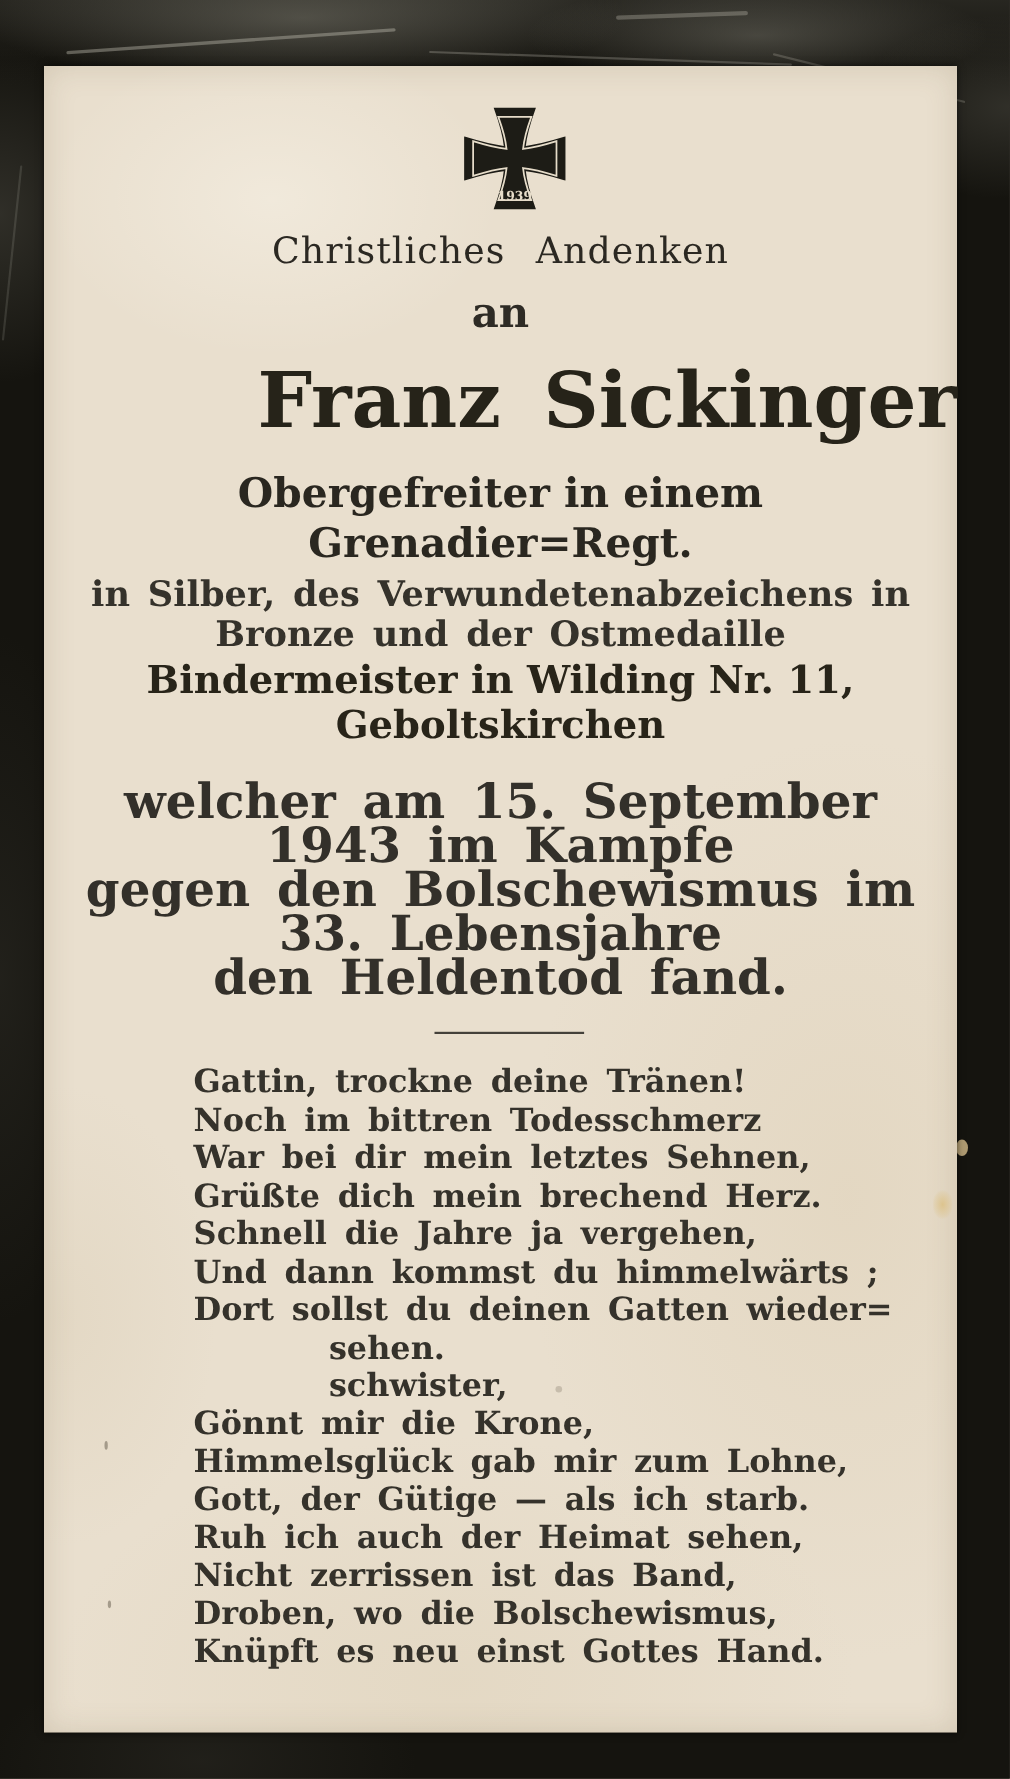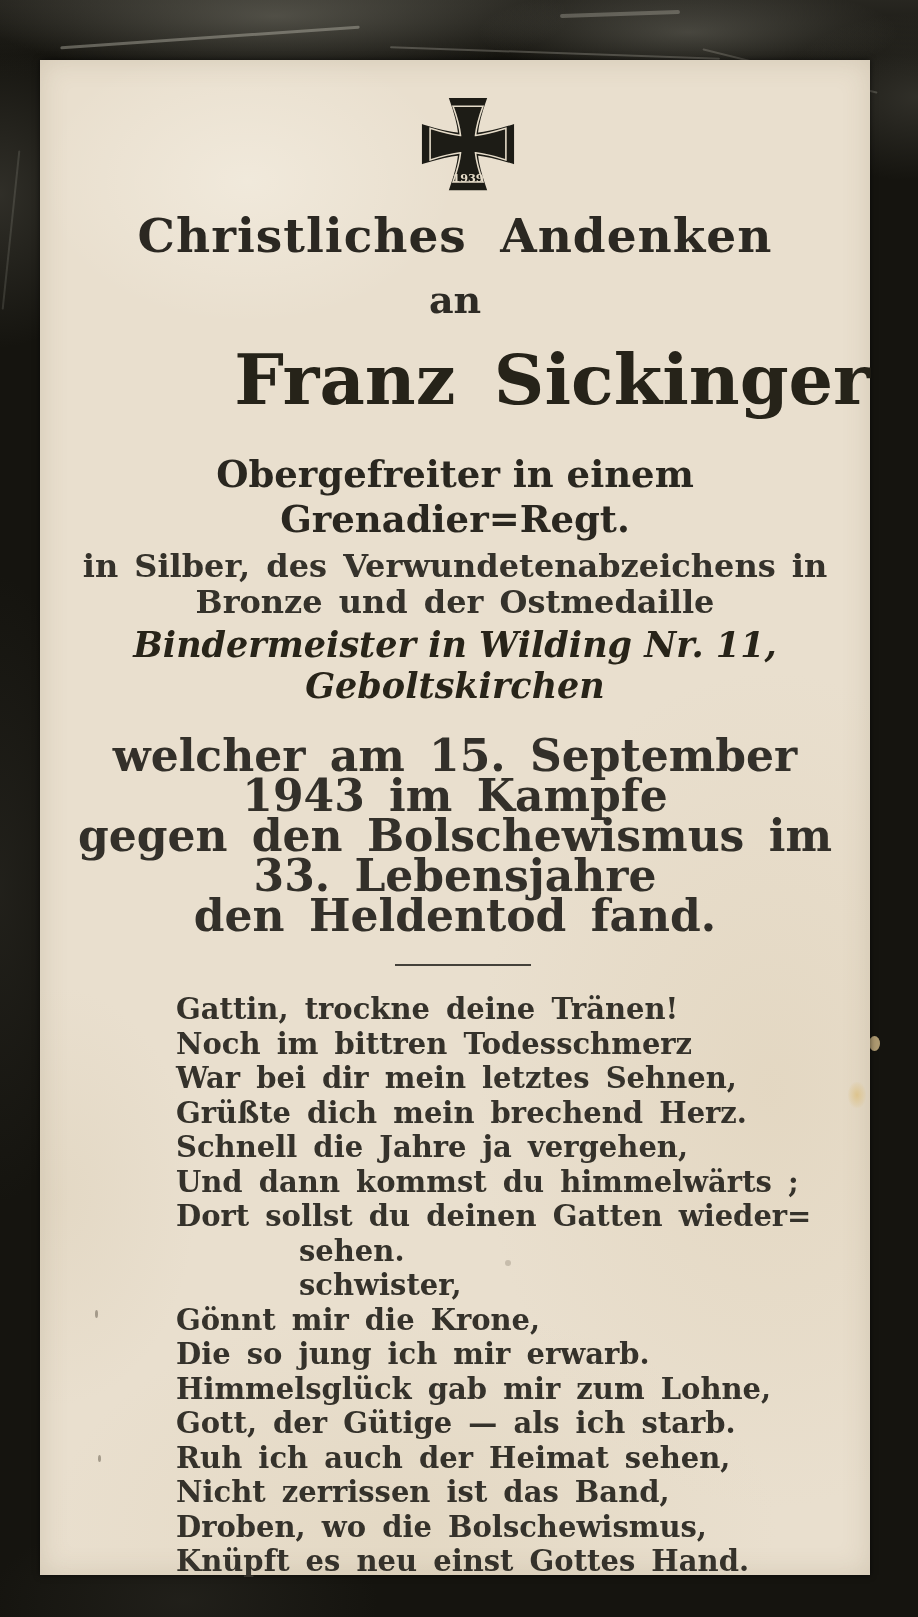--- a/index.html
+++ b/index.html
@@ -39,26 +39,26 @@
     box-shadow: inset 0 0 28px rgba(110,92,62,.18), 0 0 6px rgba(0,0,0,.6);
     text-align:center;
     color:#2e2b25;
   }
   .stain{position:absolute;right:4px;top:1022px;width:18px;height:26px;background:radial-gradient(ellipse at center,#ddc48e 0%,rgba(221,196,142,.25) 60%,transparent 75%);}
   .speck{position:absolute;border-radius:50%;background:rgba(110,100,85,.55);}
   .sp1{left:465px;top:1200px;width:6px;height:6px;opacity:.5;}
   .sp2{left:55px;top:1250px;width:3px;height:8px;}
   .sp3{left:58px;top:1395px;width:3px;height:7px;}
   .emblem{margin:34px auto 0;width:94px;height:104px;transform:translateX(13px);}
-  .title{margin-top:10px;font-size:47px;font-weight:bold;letter-spacing:1px;word-spacing:16px;color:#2b2822;}
+  .title{margin-top:10px;font-size:33px;font-weight:normal;letter-spacing:1px;word-spacing:16px;color:#2b2822;}
   .an{margin-top:14px;font-size:38px;font-weight:bold;}
   .name{margin-top:10px;font-size:70px;line-height:96px;font-weight:bold;word-spacing:14px;color:#262319;text-align:right;}
-  .rank{margin-top:24px;font-size:37px;line-height:45px;font-weight:bold;color:#2a2720;}
+  .rank{margin-top:14px;font-size:37px;line-height:45px;font-weight:bold;color:#2a2720;}
   .honors{margin-top:6px;font-size:32px;line-height:36px;font-weight:bold;word-spacing:5px;color:#35322b;}
-  .residence{margin-top:4px;font-size:35px;line-height:41px;font-weight:bold;color:#282419;font-style:italic;}
+  .residence{margin-top:4px;font-size:35px;line-height:41px;font-weight:bold;color:#282419;}
   .obituary{margin-top:30px;font-size:44px;line-height:40px;font-weight:bold;word-spacing:9px;color:#33302a;}
   .divider{margin:28px auto 0;width:136px;height:0;border-top:2px solid #44413a;transform:translateX(8px);}
   .poem{margin-top:26px;text-align:left;padding-left:136px;font-size:29px;line-height:34.5px;font-weight:bold;word-spacing:6px;color:#35322b;}
   .poem .line{white-space:nowrap;}
   .poem .indent{padding-left:123px;}
 </style>
 </head>
 <body>
 
 <div class="photo">
@@ -110,21 +110,20 @@
       <div class="line">Gattin, trockne deine Tränen!</div>
       <div class="line">Noch im bittren Todesschmerz</div>
       <div class="line">War bei dir mein letztes Sehnen,</div>
       <div class="line">Grüßte dich mein brechend Herz.</div>
       <div class="line">Schnell die Jahre ja vergehen,</div>
       <div class="line">Und dann kommst du himmelwärts ;</div>
       <div class="line">Dort sollst du deinen Gatten wieder=</div>
       <div class="line indent">sehen.</div>
       <div class="line indent">schwister,</div>
       <div class="line">Gönnt mir die Krone,</div>
-      <div class="line">Die so jung ich mir erwarb.</div>
       <div class="line">Himmelsglück gab mir zum Lohne,</div>
       <div class="line">Gott, der Gütige — als ich starb.</div>
       <div class="line">Ruh ich auch der Heimat sehen,</div>
       <div class="line">Nicht zerrissen ist das Band,</div>
       <div class="line">Droben, wo die Bolschewismus,</div>
       <div class="line">Knüpft es neu einst Gottes Hand.</div>
     </div>
   </div>
 </div>
 

